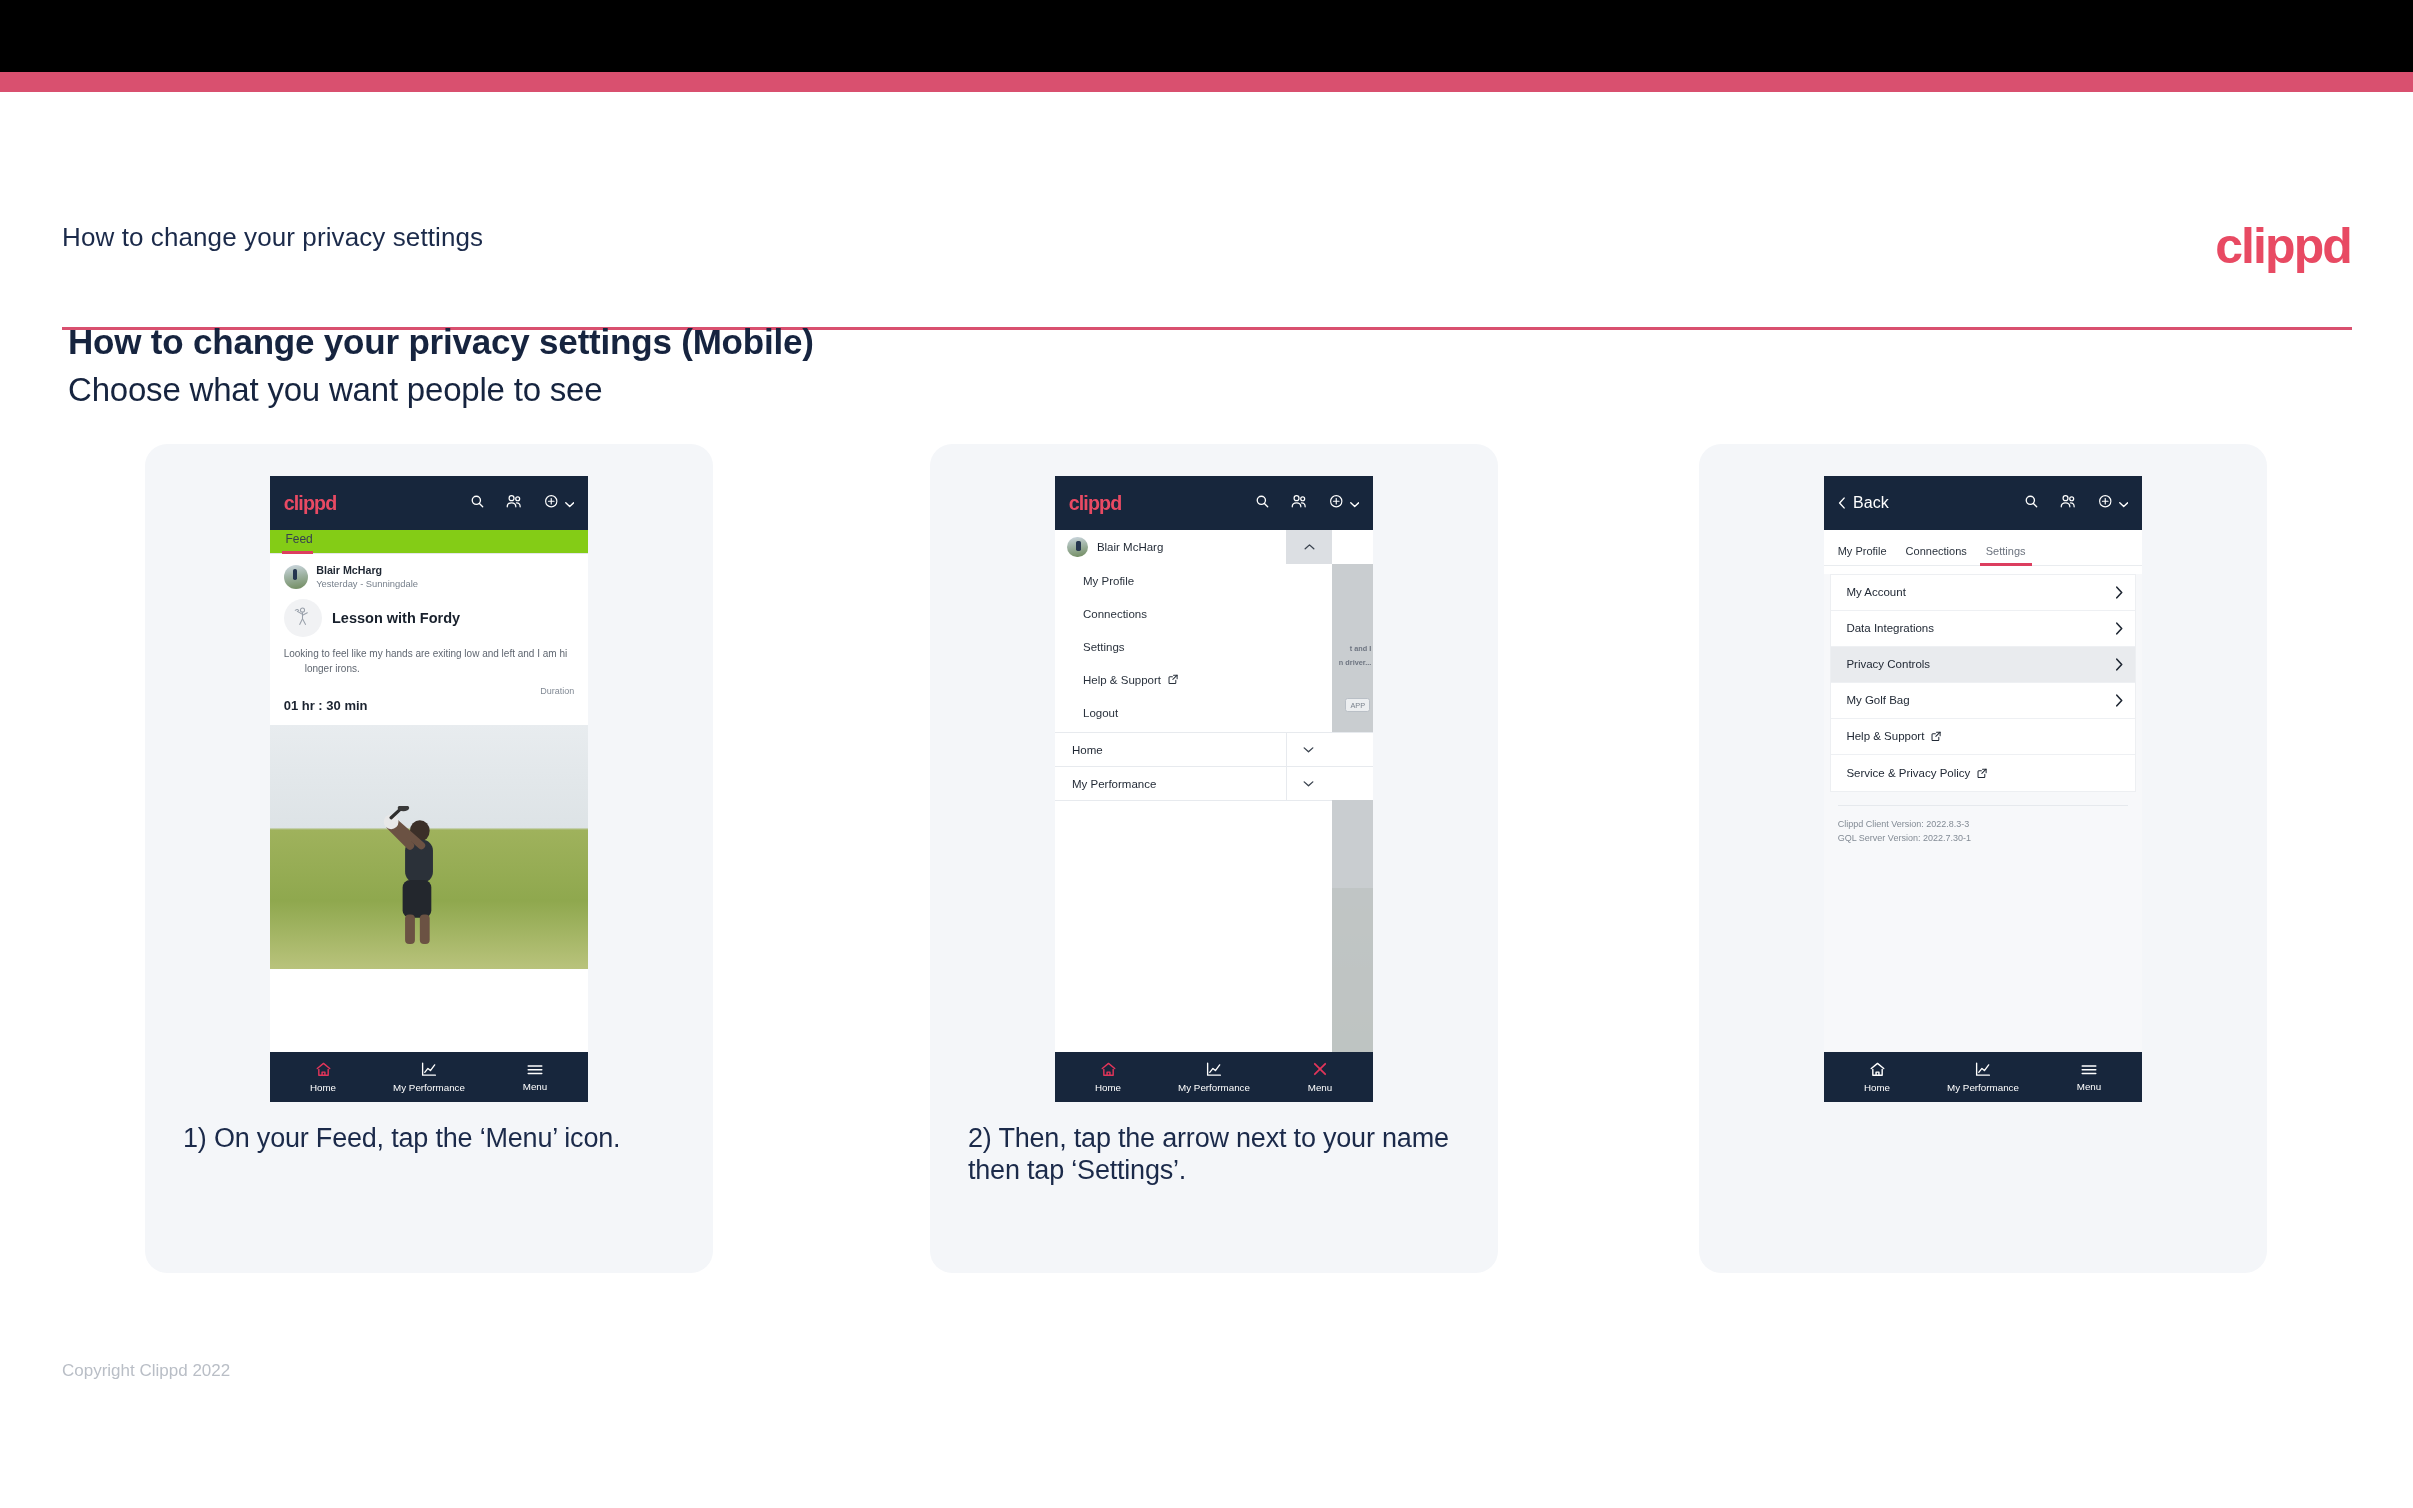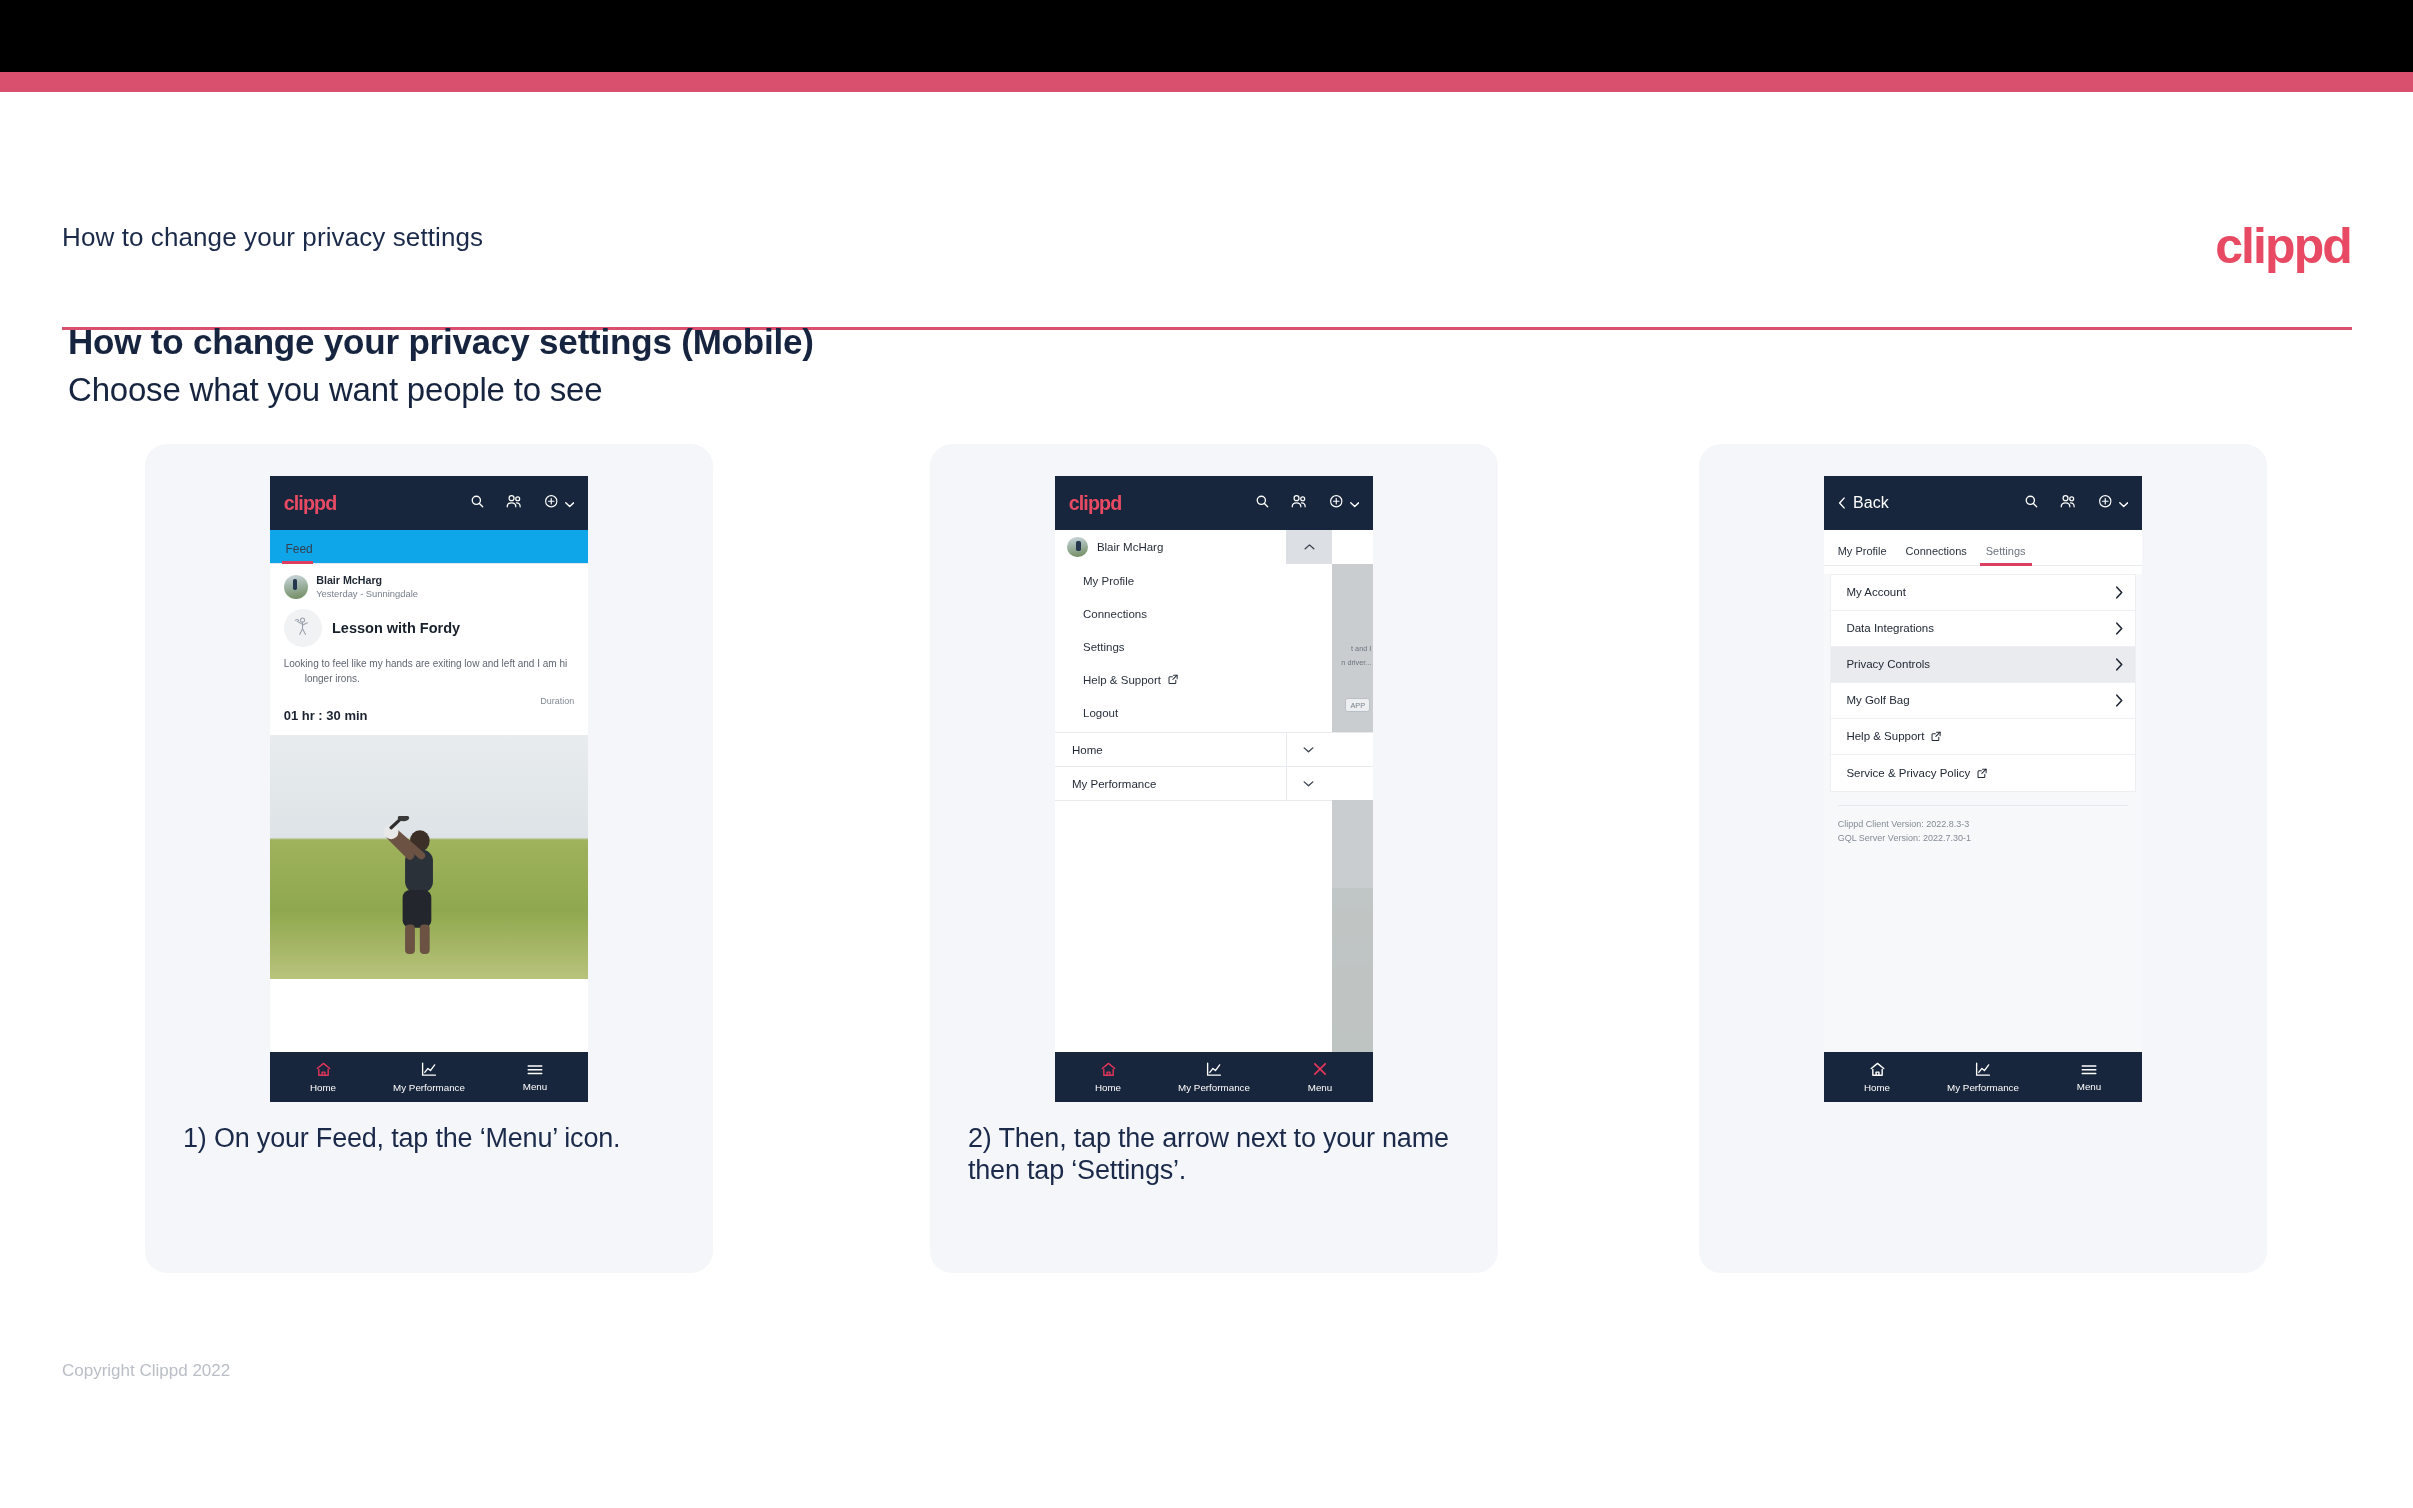--- a/index.html
+++ b/index.html
@@ -71,22 +71,22 @@
   }
   .appbar-back {
     display:flex; align-items:center; gap:7.7px;
     font-size:16px; color:#ffffff; font-weight:400;
   }
   .appbar-icons { margin-left:auto; display:flex; align-items:center; gap:21.4px; }
   .ico { display:block; }
 
   
   .tabstrip {
-    height:34px; display:flex; align-items:flex-end;
-    border-bottom:0.9px solid #e3e6ea; background:#0ea5e9; padding-left:15.4px;
+    height:24px; display:flex; align-items:flex-end;
+    border-bottom:0.9px solid #e3e6ea; background:#84cc16; padding-left:15.4px;
   }
   .tab {
     font-size:12px; color:#5d6470; padding:0 5.1px 6.8px 0; position:relative;
   }
   .tab.active { color:#37404f; }
   .tab.active::after {
     content:""; position:absolute; left:-3.4px; right:5.1px; bottom:-0.9px;
     height:2.6px; background:#e0days; background:#dc3e5f;
   }
 
@@ -147,21 +147,21 @@
   .drawer-wrap { position:relative; height:577px; background:#ffffff; overflow:hidden; }
   .dim-bg {
     position:absolute; right:0; top:0; width:41px; height:100%;
     background:linear-gradient(180deg,#ffffff 0 15.4px,#c9ccd0 15.4px 62%, #8d9a86 62%, #7e8f6b 100%);
   }
   .ghost-col{
     position:absolute; right:0; top:15.4px; width:41px; bottom:0;
     background:#c9ccd0; opacity:.85;
   }
   .ghost-txt {
-    position:absolute; right:1.7px; font-size:7.3px; color:#6d7480; text-align:left;
+    position:absolute; right:1.7px; font-size:7.3px; color:#6d7480; text-align:left;font-weight:bold;
   }
   .ghost-app {
     position:absolute; right:2.6px; top:168px; font-size:7.3px; color:#7a828d;
     border:0.9px solid #b9bfc6; border-radius:2.6px; padding:1.7px 4.3px; background:#eceef0;
   }
 
   .drawer-user {
     display:flex; align-items:center; height:34px; padding-left:12px;
     border-bottom:0; position:relative; background:#ffffff;
   }

